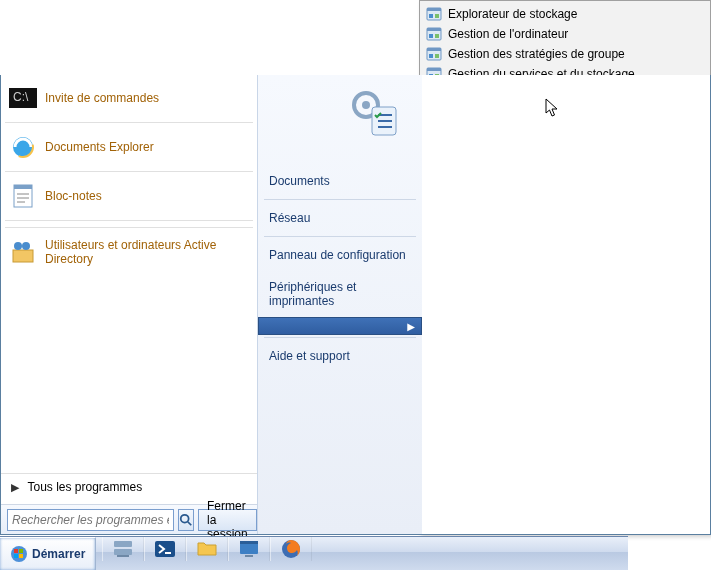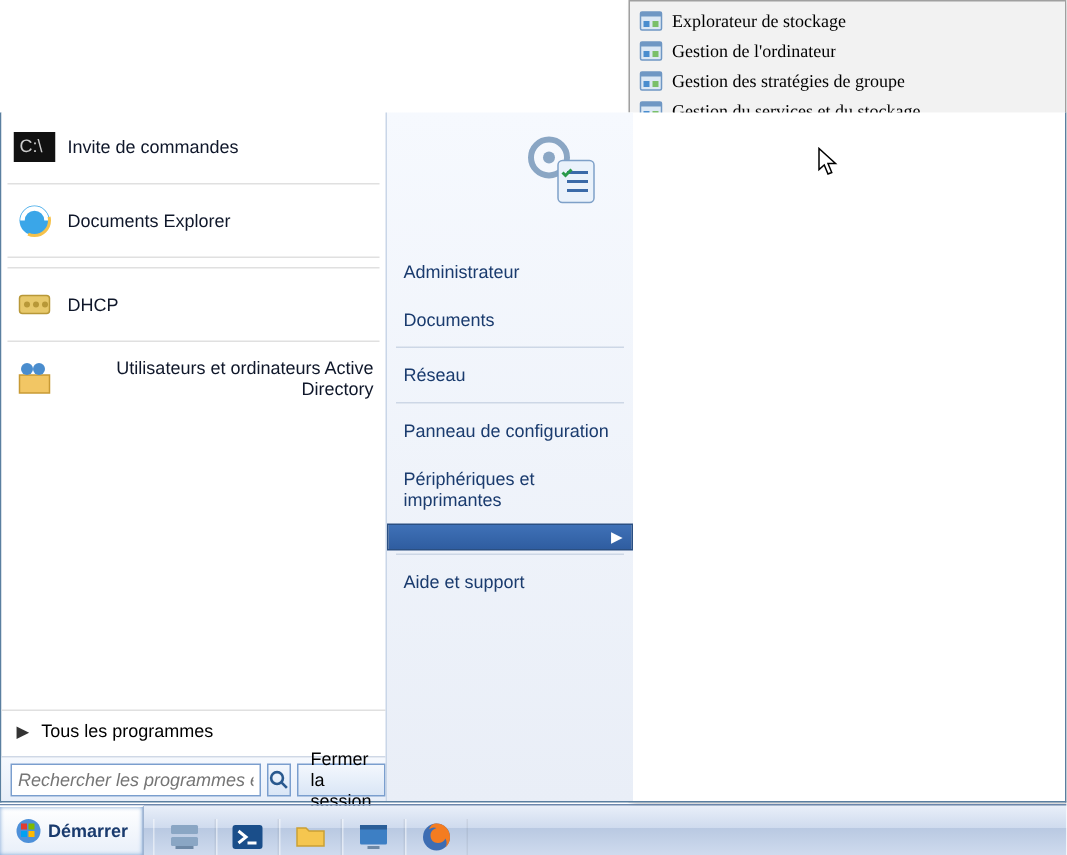--- a/index.html
+++ b/index.html
@@ -4,21 +4,21 @@
 <style>
   * { margin: 0; padding: 0; box-sizing: border-box; font-family: "Segoe UI", Tahoma, sans-serif; font-size: 12px; }
   body { background: #fff; width: 711px; height: 570px; position: relative; overflow: hidden; }
 
   
   .start-container { position: absolute; left: 0; top: 75px; width: 711px; height: 460px; border: 1px solid #5a7fa0; border-top:none; background: #fff; display:flex;}
   .left-panel { width: 256px; background:#fff; position:relative; }
   .pinned-list { padding-top:5px; }
   .pinned-item { display:flex; align-items:center; padding:4px 8px; height:36px; cursor:default;}
   .pinned-icon { width:28px; height:28px; margin-right:8px; display:flex; align-items:center; justify-content:center; }
-  .pinned-label { color:#0f172a;text-align:right; }
+  .pinned-label { color:#a16207; }
   .pinned-sep { height:1px; background:#e0e0e0; margin:6px 4px; }
 
   .all-programs { position:absolute; bottom:34px; left:0; right:0; padding:6px 10px; border-top:1px solid #e0e0e0; display:flex; align-items:center; }
   .all-programs .arrow { margin-right:8px; color:#333; font-size:11px;}
   .search-row { position:absolute; bottom:0; left:0; right:0; height:30px; border-top:1px solid #cfd8e6; background:linear-gradient(#f6f9fe,#e7eef9); display:flex; align-items:center;}
   .search-input { flex:1; height:22px; margin:0 4px 0 6px; border:1px solid #7a9ece; padding:2px 4px; font-style:italic; color:#666; background:#fff;}
   .search-btn { width:22px; height:22px; border:1px solid #7a9ece; background:linear-gradient(#f3f7fd,#dae6f6); display:flex; align-items:center; justify-content:center; margin-right:4px; cursor:pointer;}
   .logoff-btn { height:22px; border:1px solid #7a9ece; background:linear-gradient(#f3f7fd,#dae6f6); padding:0 8px; display:flex; align-items:center; margin-right:2px; cursor:pointer;}
   .logoff-drop { width:18px; height:22px; border:1px solid #7a9ece; background:linear-gradient(#f3f7fd,#dae6f6); display:flex; align-items:center; justify-content:center; margin-right:4px; cursor:pointer;}
 
@@ -27,25 +27,25 @@
   .mid-list { position:absolute; top:90px; left:0; right:0; }
   .mid-item { padding:8px 10px; color:#1a3b6e; cursor:default; position:relative; border:1px solid transparent;}
   .mid-item.sel { background:linear-gradient(#3f71b7,#2f5da0); color:#fff; border:1px solid #2a4f82;}
   .mid-item .sub-arrow { position:absolute; right:6px; top:50%; transform:translateY(-50%); font-size:10px;}
   .mid-sep { height:1px; background:#cdd7e6; margin:2px 6px;}
 
   .sub-panel { position:absolute; left:419px; top:0; width:292px; height:535px; background:#f2f2f2; border:1px solid #a0a0a0; box-shadow:2px 2px 4px rgba(0,0,0,.18); }
   .sub-item { display:flex; align-items:center; height:20px; padding:0 6px; cursor:default; color:#000;}
   .sub-item.sel { background:linear-gradient(#3f71b7,#2f5da0); color:#fff;}
   .sub-item .sicon { width:16px; height:16px; margin-right:6px; flex:none;}
-  .sub-item .slabel { white-space:nowrap; overflow:hidden; text-overflow:ellipsis;font-family:Liberation Serif, serif;}
+  .sub-item .slabel { white-space:nowrap; overflow:hidden; text-overflow:ellipsis;}
   .sub-highlight-box { position:absolute; border:3px solid #e11; pointer-events:none; }
 
   
-  .taskbar { position:absolute; left:0; bottom:0; width:711px; height:34px; background:linear-gradient(#e9eff9 0%, #cfdbee 45%, #b9c9e2 46%, #cfdbee 100%); border-top:1px solid #6b86ac; display:flex; align-items:flex-end;}
+  .taskbar { position:absolute; left:0; bottom:0; width:628px; height:34px; background:linear-gradient(#e9eff9 0%, #cfdbee 45%, #b9c9e2 46%, #cfdbee 100%); border-top:1px solid #6b86ac; display:flex; align-items:flex-start;}
   .tb-start { height:100%; padding:0 10px; display:flex; align-items:center; border-right:1px solid #9fb4d1; background:linear-gradient(#f4f8fe,#dbe6f5); font-weight:bold; color:#1a3b6e; cursor:pointer; border-top:1px solid #fff;}
   .tb-start.active { background:linear-gradient(#fff,#e8eff9); box-shadow:inset 0 0 3px #7aa3d4;}
   .tb-sep { width:6px;}
   .tb-icon { width:42px; display:flex; align-items:center; justify-content:center; border-left:1px solid rgba(255,255,255,.5); border-right:1px solid rgba(0,0,0,.06); cursor:pointer;}
 
   
   .cursor { position:absolute; pointer-events:none; z-index:999; }
 
 </style>
 </head>
@@ -253,32 +253,33 @@
           <span class="pinned-icon">
             <svg width="28" height="28" viewBox="0 0 28 28">
               <circle cx="14" cy="14" r="10" fill="#3aa6e8"></circle>
               <path d="M6 14a8 8 0 0 1 16 0" fill="none" stroke="#fff" stroke-width="3"></path>
               <circle cx="14" cy="14" r="10" fill="none" stroke="#f6c24a" stroke-width="2" stroke-dasharray="20 40"></circle>
             </svg>
           </span>
           <span class="pinned-label">Documents Explorer</span>
         </div>
         <div class="pinned-sep"></div>
-        <div class="pinned-sep"></div>
         <div class="pinned-item">
           <span class="pinned-icon">
             <svg width="28" height="28" viewBox="0 0 28 28">
-              <rect x="4" y="8" width="20" height="12" rx="2" fill="#e7c86a" stroke="#b89838"></rect>
-              <circle cx="9" cy="14" r="2" fill="#b89838"></circle>
-              <circle cx="15" cy="14" r="2" fill="#b89838"></circle>
-              <circle cx="21" cy="14" r="2" fill="#b89838"></circle>
+              <rect x="5" y="3" width="18" height="22" fill="#fff" stroke="#7aa0c8"></rect>
+              <rect x="5" y="3" width="18" height="4" fill="#7aa0c8"></rect>
+              <line x1="8" y1="12" x2="20" y2="12" stroke="#888"></line>
+              <line x1="8" y1="16" x2="20" y2="16" stroke="#888"></line>
+              <line x1="8" y1="20" x2="16" y2="20" stroke="#888"></line>
             </svg>
           </span>
-          <span class="pinned-label">DHCP</span>
+          <span class="pinned-label">Bloc-notes</span>
         </div>
+        <div class="pinned-sep"></div>
         <div class="pinned-sep"></div>
         <div class="pinned-item">
           <span class="pinned-icon">
             <svg width="28" height="28" viewBox="0 0 28 28">
               <rect x="4" y="12" width="20" height="12" fill="#f2c664" stroke="#c89a34"></rect>
               <circle cx="9" cy="8" r="4" fill="#4a8dce"></circle>
               <circle cx="17" cy="8" r="4" fill="#4a8dce"></circle>
             </svg>
           </span>
           <span class="pinned-label">Utilisateurs et ordinateurs Active Directory</span>
@@ -313,21 +314,20 @@
         <circle cx="18" cy="18" r="12" fill="none" stroke="#8aa6c4" stroke-width="4"></circle>
         <circle cx="18" cy="18" r="4" fill="#8aa6c4"></circle>
         <rect x="24" y="20" width="24" height="28" rx="3" fill="#eaf2fb" stroke="#7ea0c8"></rect>
         <line x1="30" y1="28" x2="44" y2="28" stroke="#3a6aa8" stroke-width="2"></line>
         <line x1="30" y1="34" x2="44" y2="34" stroke="#3a6aa8" stroke-width="2"></line>
         <line x1="30" y1="40" x2="44" y2="40" stroke="#3a6aa8" stroke-width="2"></line>
         <polyline points="27,28 29,30 33,26" fill="none" stroke="#2a9b4a" stroke-width="2"></polyline>
       </svg>
     </div>
     <div class="mid-list" id="mid-list">
-        <div class="mid-item"><span>Administrateur</span></div>
         <div class="mid-item"><span>Documents</span></div>
         <div class="mid-sep"></div>
         <div class="mid-item"><span>Réseau</span></div>
         <div class="mid-sep"></div>
         <div class="mid-item"><span>Panneau de configuration</span></div>
         <div class="mid-item"><span>Périphériques et imprimantes</span></div>
         <div class="mid-item sel"><span class="sub-arrow">▶</span></div>
         <div class="mid-sep"></div>
         <div class="mid-item"><span>Aide et support</span></div>
       </div>

